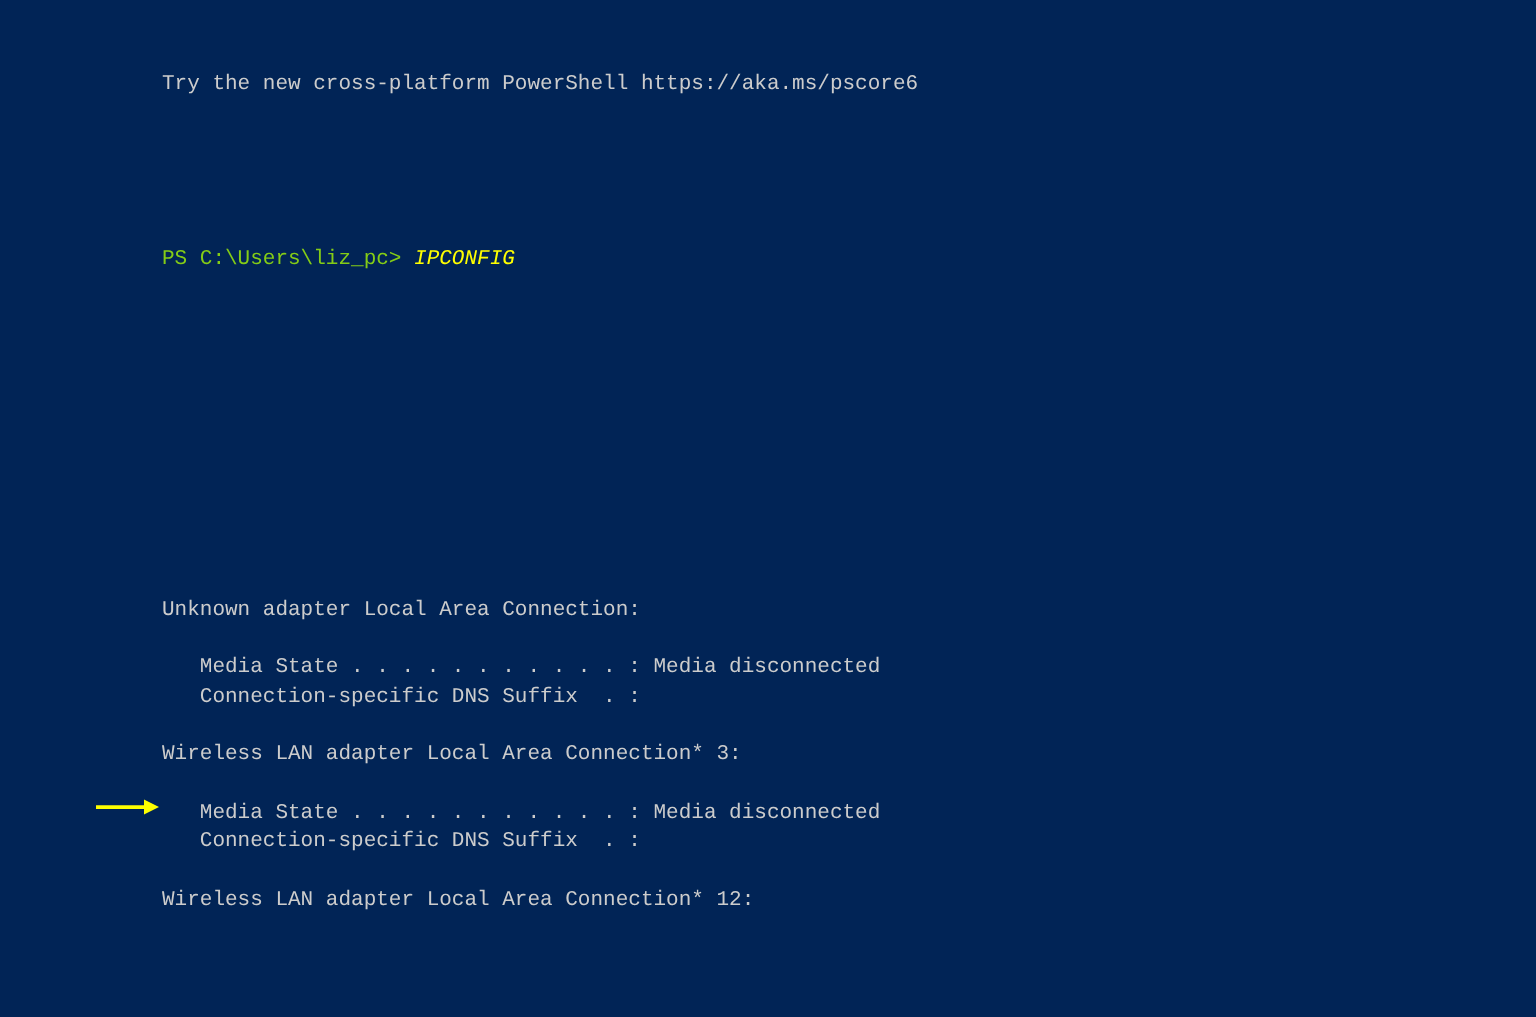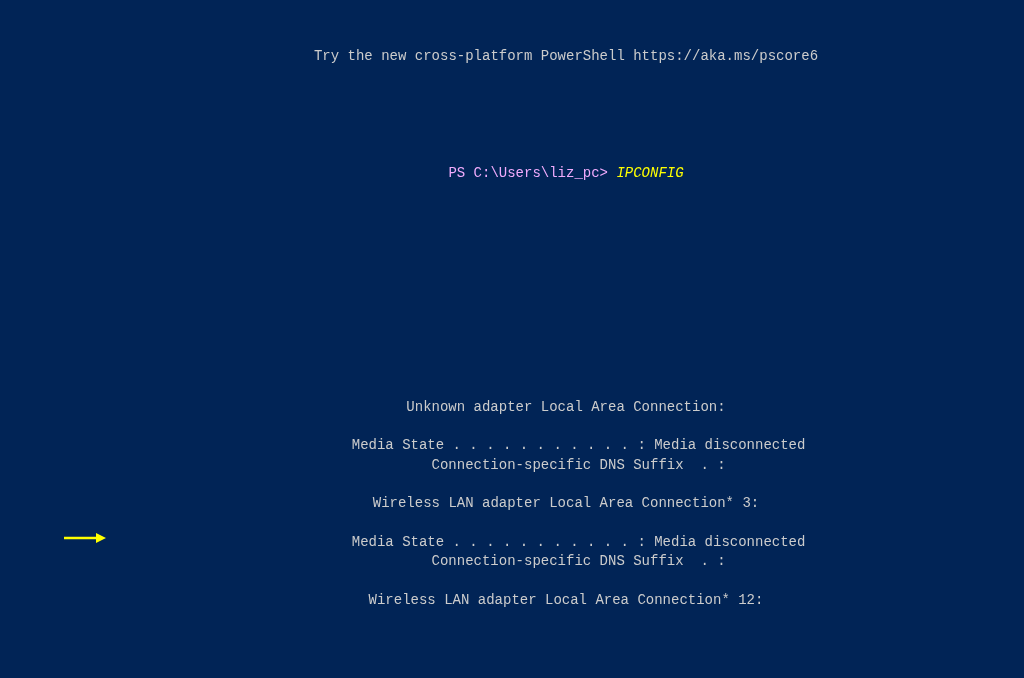--- a/index.html
+++ b/index.html
@@ -15,24 +15,23 @@
       overflow: hidden;
       position: relative;
     }
     .terminal {
       padding: 8px 0 0 108px;
       white-space: pre;
     }
     .line {
       display: block;
       min-height: 19px;
-      text-align: center;
     }
     .prompt {
-      color: #f0abfc;
+      color: #84cc16;
     }
     .cmd {
       color: #ffff00;
       font-style: italic;
     }
     .arrow {
       position: absolute;
       left: 62px;
       top: 531px;
       width: 44px;

